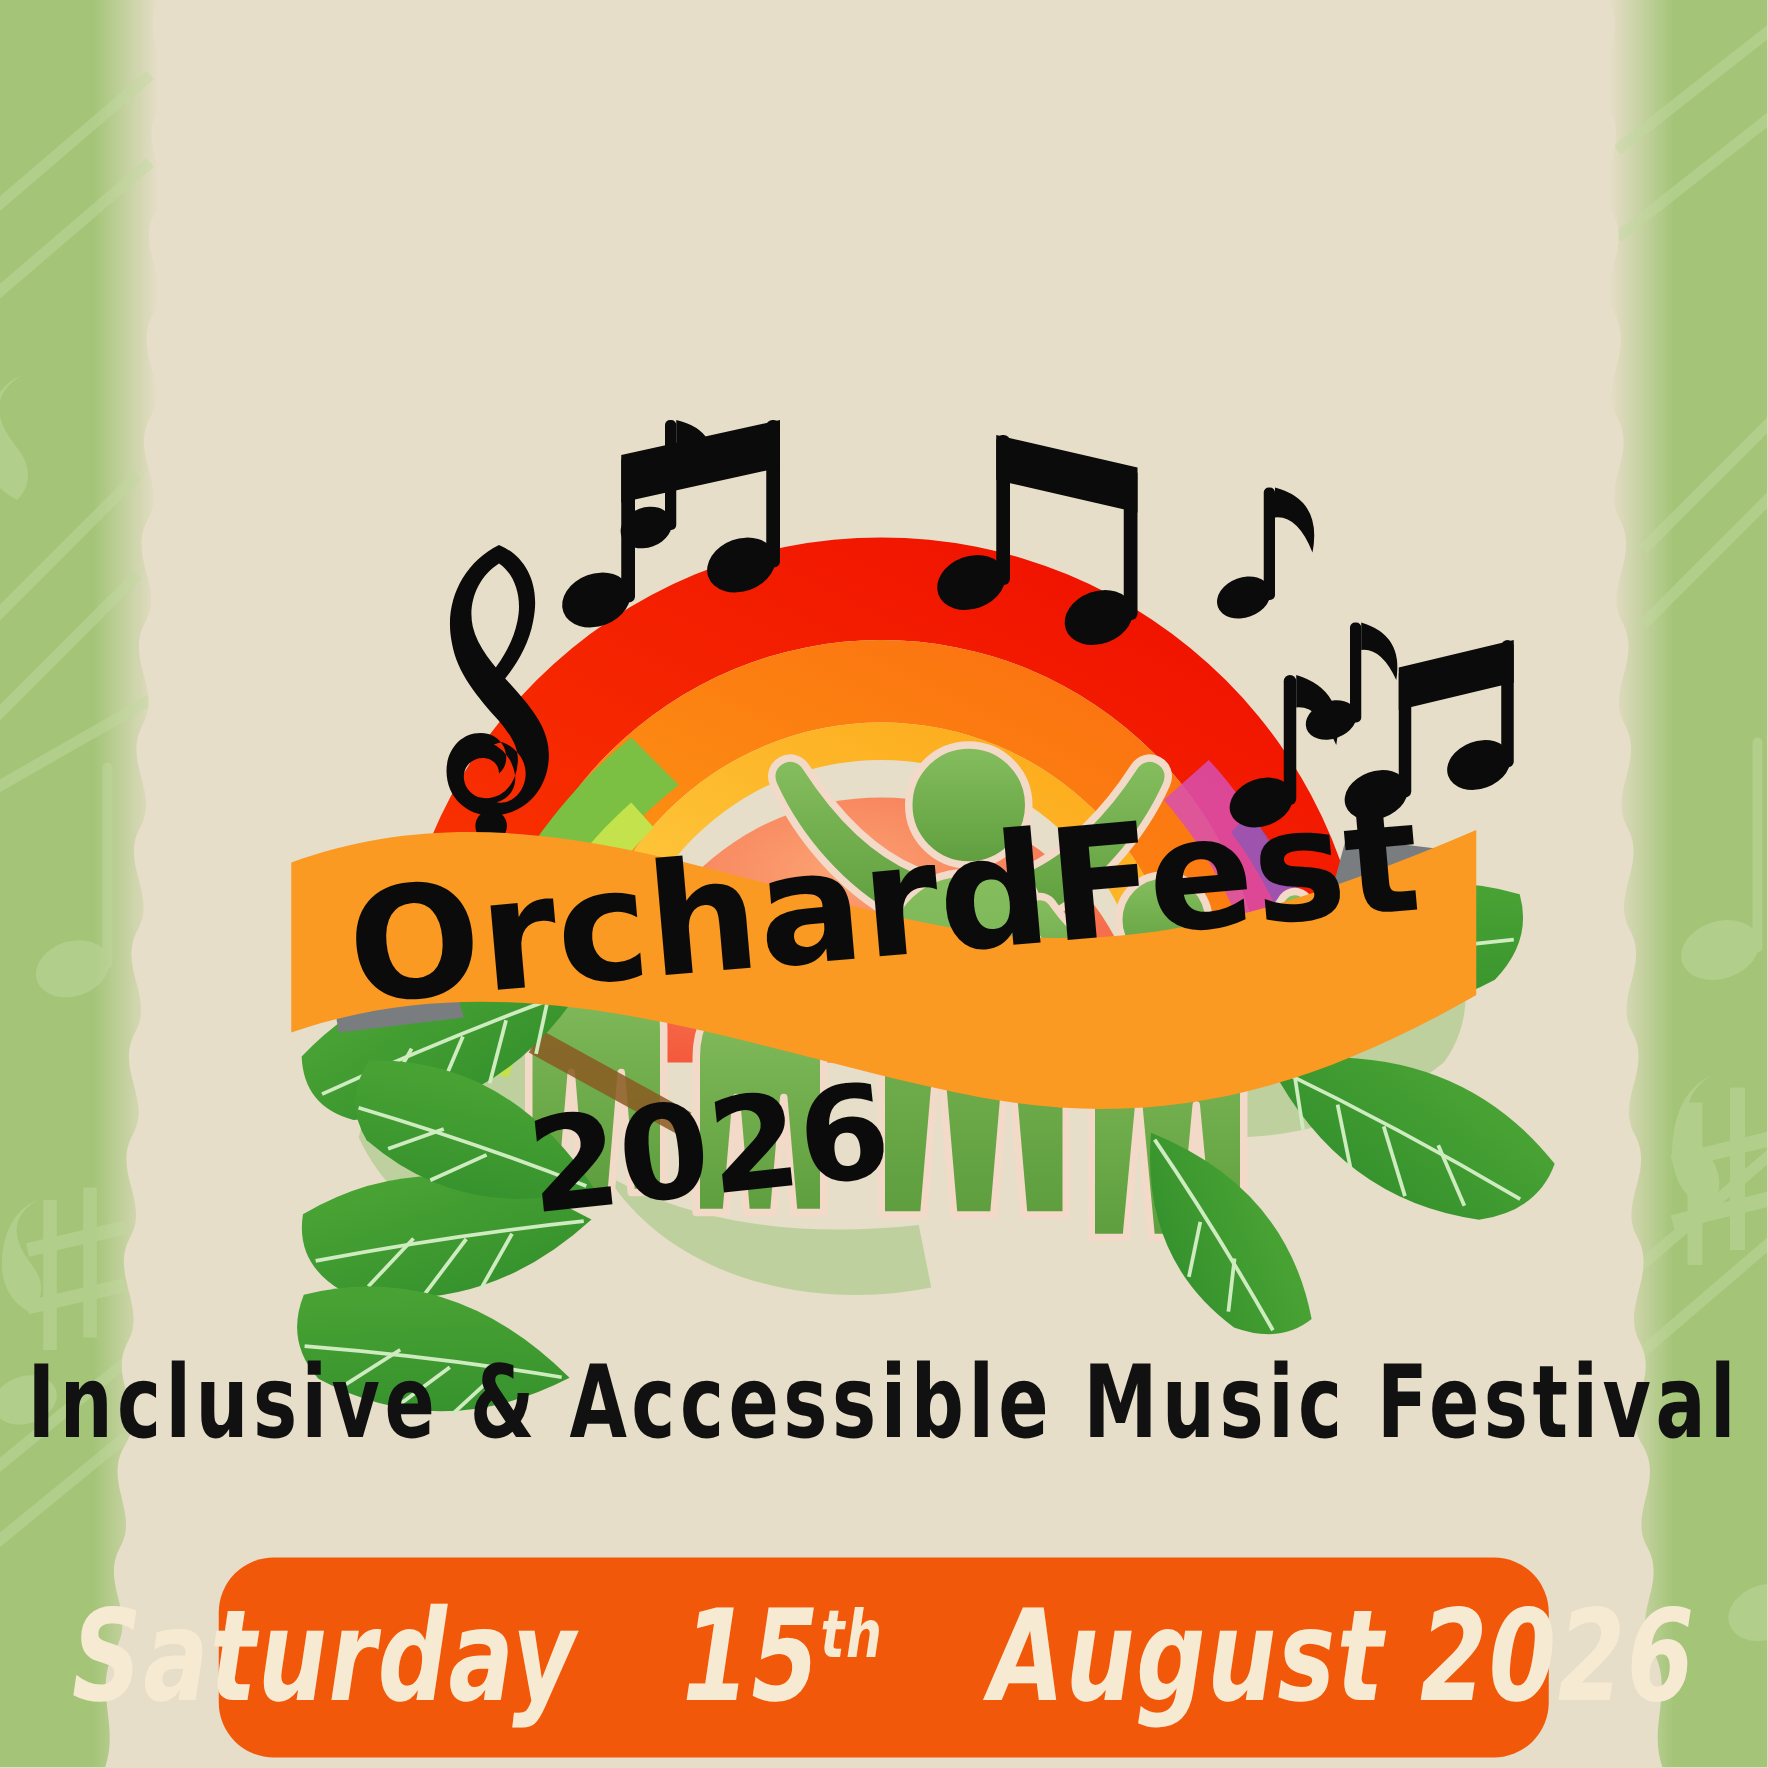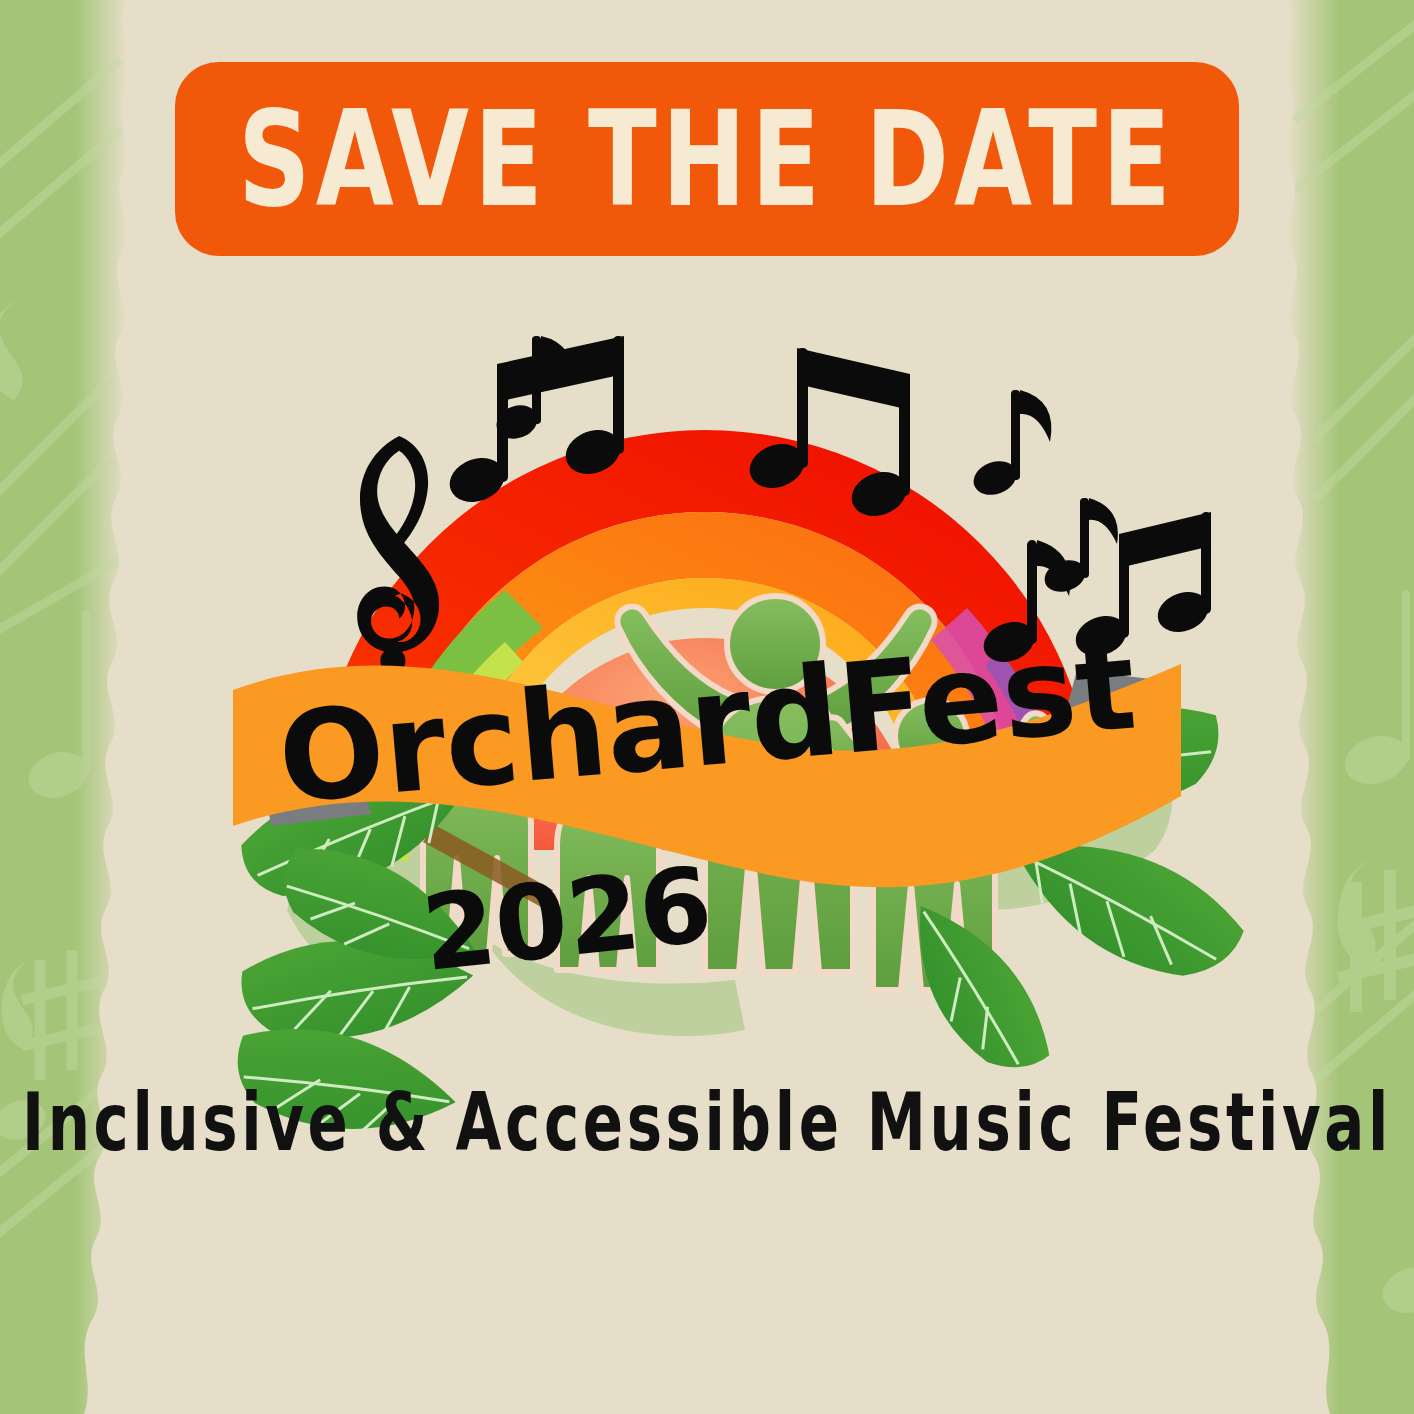--- a/index.html
+++ b/index.html
@@ -144,23 +144,20 @@
         C12 1046 42 1020 26 990 C10 962 40 938 24 908
         C8 880 38 856 22 826 C6 798 36 774 20 744
         C4 716 34 692 18 662 C2 634 32 610 16 580
         C0 552 30 528 14 498 C-2 470 28 446 12 416
         C-4 388 26 364 10 334 C-6 306 24 282 8 252
         C-8 224 22 200 6 170 C-10 142 20 118 4 88
         C-12 60 18 36 4 0 Z"></path>
     </svg>
   </div>
 
-  <div class="banner banner-top">
-    <div class="banner-text">SAVE THE DATE</div>
-  </div>
 
   <div class="logo-art">
     <svg viewBox="0 0 1064 760" preserveAspectRatio="xMidYMid meet">
       <defs>
         <linearGradient id="gRed" x1="0" y1="1" x2="1" y2="0">
           <stop offset="0" stop-color="#FB3A00"></stop>
             <stop offset="1" stop-color="#EE0B00"></stop>
         </linearGradient>
         <linearGradient id="gOrange" x1="0" y1="1" x2="1" y2="0">
           <stop offset="0" stop-color="#FDA013"></stop>
@@ -383,14 +380,23 @@
       <g>
         <text class="ribbon-word" x="108" y="512" transform="rotate(-5 108 512)">OrchardFest</text>
       </g>
 
       <text class="year-word" x="252" y="680" transform="rotate(-6 252 680)">2026</text>
     </svg>
   </div>
 
   <div class="tagline">Inclusive  &amp;  Accessible  Music  Festival</div>
 
+  <div class="banner banner-bottom">
+    <div class="banner-text">
+      <span>Saturday</span>
+      <span>&nbsp;</span>
+      <span>15</span><span class="sup">th</span>
+      <span>&nbsp;</span>
+      <span>August 2026</span>
+    </div>
+  </div>
 
 </div>
 
 </body></html>

